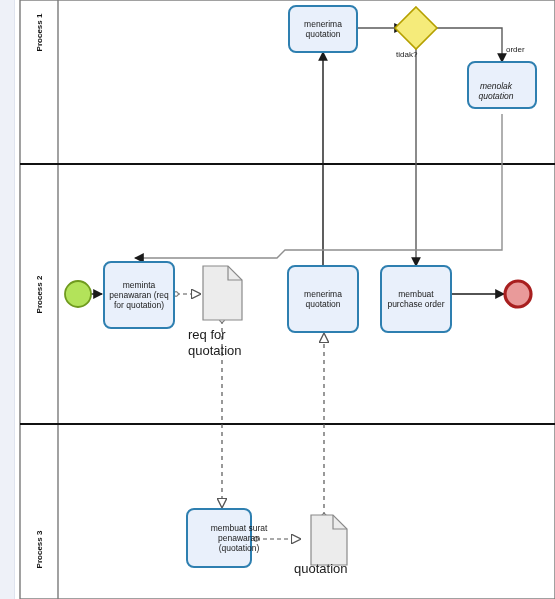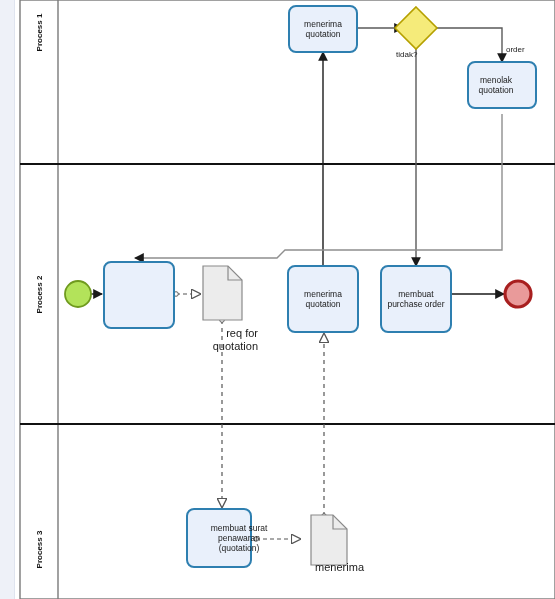--- a/index.html
+++ b/index.html
@@ -51,23 +51,23 @@
     text-align: center;
   }
   .edge-label {
     position: absolute;
     font-size: 8px;
     color: #1a1a1a;
     white-space: nowrap;
   }
   .doc-label {
     position: absolute;
-    font-size: 11px;
+    font-size: 13px;
     color: #1a1a1a;
-    text-align: right;
+    text-align: left;
     line-height: 1.2;
   }
 </style>
 </head>
 <body>
 
 <div id="canvas">
 
   <div class="page-margin"></div>
 
@@ -157,30 +157,31 @@
   </svg>
 
   <div class="lane-title" style="left:9px; top:28px; width:60px; transform:rotate(-90deg);">Process 1</div>
 
   <div class="lane-title" style="left:9px; top:290px; width:60px; transform:rotate(-90deg);">Process 2</div>
 
   <div class="lane-title" style="left:9px; top:545px; width:60px; transform:rotate(-90deg);">Process 3</div>
 
   <div class="node-label task-label" style="left:289px; top:6px; width:68px; height:46px;">menerima quotation</div>
 
-  <div class="node-label task-label" style="left:468px; top:62px; width:56px; height:46px;">menolak quotation</div>
+  <div class="node-label task-label" style="left:468px; top:68px; width:56px; height:46px;font-style:italic;">menolak quotation</div>
 
+  <div class="node-label task-label" style="left:104px; top:262px; width:70px; height:66px;">meminta penawaran (req for quotation)</div>
 
   <div class="node-label task-label" style="left:288px; top:266px; width:70px; height:66px;">menerima quotation</div>
 
   <div class="node-label task-label" style="left:381px; top:266px; width:70px; height:66px;text-align:center;">membuat purchase order</div>
 
   <div class="node-label task-label" style="left:187px; top:509px; width:64px; height:58px;margin-left:20px;">membuat surat penawaran (quotation)</div>
 
   <div class="edge-label" style="left:396px; top:50px;">tidak?</div>
 
   <div class="edge-label" style="left:506px; top:45px;">order</div>
 
   <div class="doc-label" style="left:188px; top:327px; width:70px;">req for quotation</div>
 
-  <div class="doc-label" style="left:294px; top:561px; width:70px;">menerima</div>
+  <div class="doc-label" style="left:294px; top:561px; width:70px;">quotation</div>
 
 </div>
 
 </body></html>

